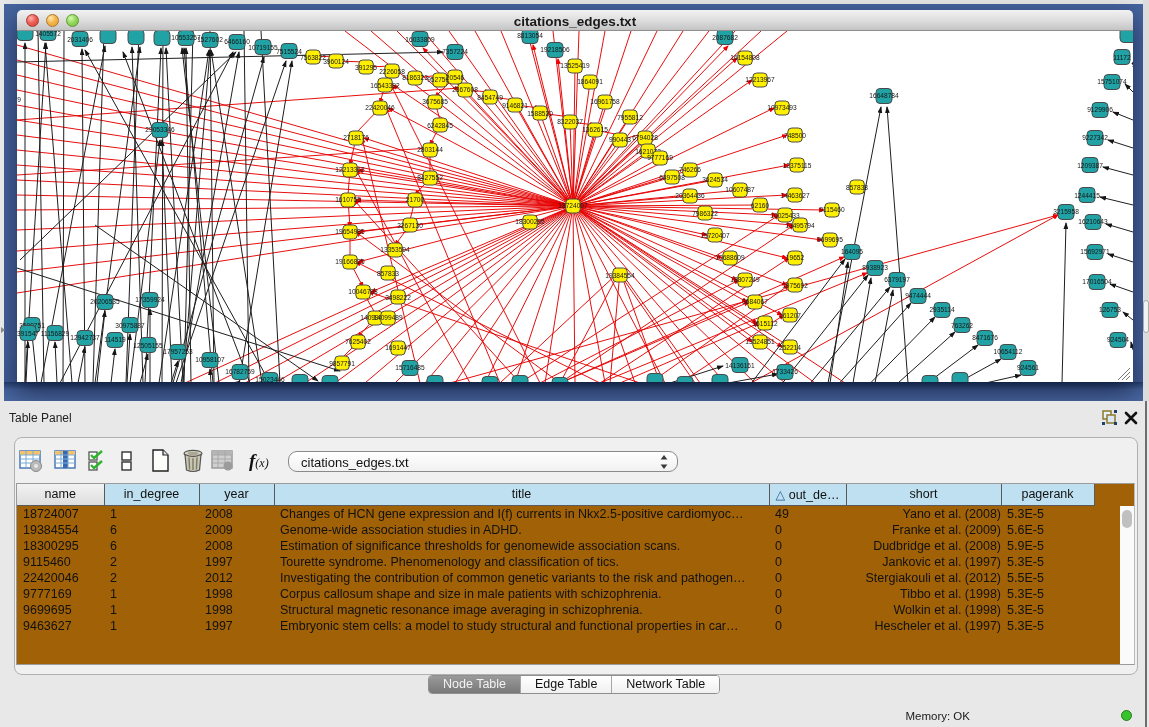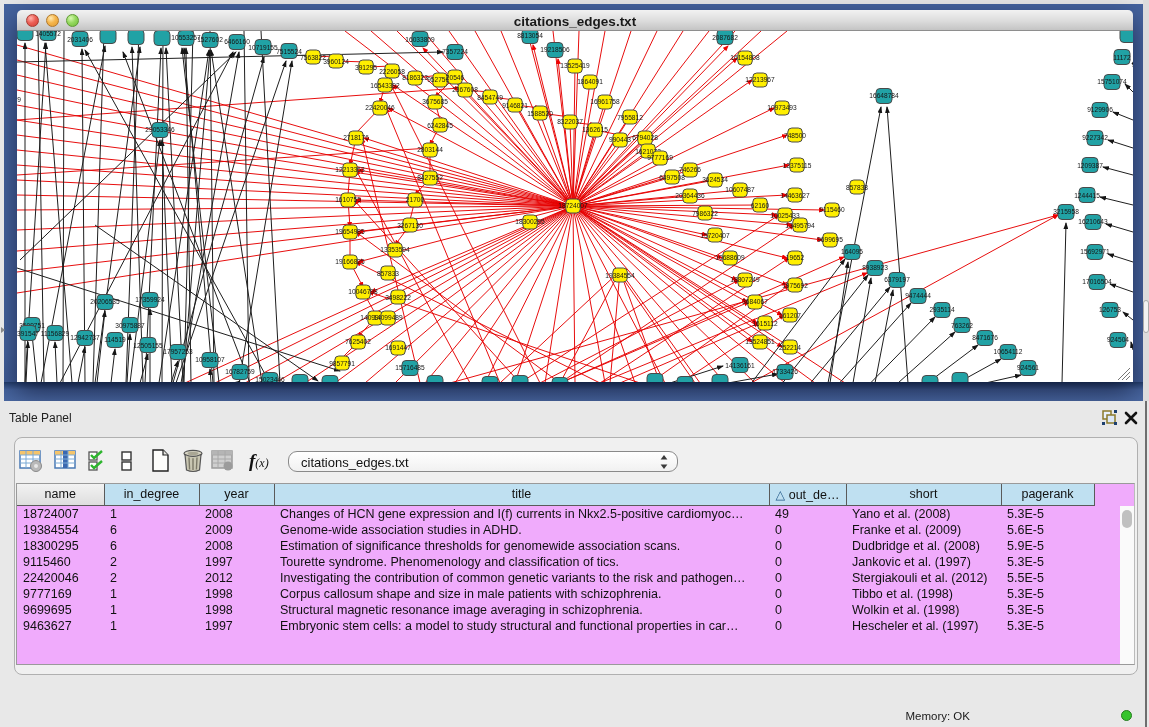--- a/index.html
+++ b/index.html
@@ -37,28 +37,28 @@
 #subpanel { position:absolute; left:14px; top:437px; width:1124px; height:238px;
   background:#f0f0f0; border:1px solid #b0b0b0; border-radius:8px; }
 #rightline { position:absolute; left:1145px; top:401px; width:2px; height:326px; background:#6e6e6e; }
 
 .ticon { position:absolute; top:449px; }
 #dropdown { position:absolute; left:288px; top:451px; width:390px; height:21px;
   background:linear-gradient(#ffffff, #f1f1f1); border:1px solid #8a8a8a; border-radius:9px; }
 #dropdown span.txt { position:absolute; left:12px; top:3px; font-size:13px; color:#111; }
 
 #dtable { position:absolute; left:16px; top:483px; width:1119px; height:182px;
-  background:#f0abfc; border:1px solid #9a9a9a; border-right:1px solid #bbb; overflow:hidden; }
+  background:#a16207; border:1px solid #9a9a9a; border-right:1px solid #bbb; overflow:hidden; }
 table.grid { border-collapse:collapse; table-layout:fixed; font-size:12.5px; color:#111; }
 table.grid th { height:21px; font-weight:normal; text-align:center;
   background:#bfe0f1; border:1px solid #5a5a5a; border-top:none; }
 table.grid th.h0 { background:linear-gradient(#f2f2f2,#dedede); border-left:none; }
 table.grid td { height:16px; line-height:16px; padding:0 0 0 6px; white-space:nowrap; overflow:hidden; }
 td.c0 { padding-left:7px; }
-td.c5 { text-align:left; padding-left:0; }
+td.c5 { text-align:right; padding-left:0; }
 #vsb { position:absolute; left:1103px; top:22px; width:14px; height:160px; background:#fafafa; }
 #vsbthumb { position:absolute; left:2px; top:4px; width:10px; height:18px;
   background:#c0c0c0; border-radius:5px; }
 
 #tabs { position:absolute; left:428px; top:675px; height:19px; display:flex;
   border:1px solid #8f8f8f; border-radius:4px; overflow:hidden; background:#fff;
   font-size:12.5px; line-height:17px; }
 #tabs .seg { padding:0 14px; text-align:center; color:#111;
   background:linear-gradient(#fff,#f0f0f0); border-left:1px solid #a5a5a5; }
 #tabs .seg.first { border-left:none; }
@@ -772,15 +772,20 @@
             <td class="c4">0</td>
             <td class="c5">Hescheler et al. (1997)</td>
             <td class="c6">5.3E-5</td>
           </tr>
     </tbody>
       </table>
     <div id="vsb">
         <div id="vsbthumb"></div>
       </div>
   </div>
+  <div id="tabs">
+    <div class="seg sel first">Node Table</div>
+    <div class="seg">Edge Table</div>
+    <div class="seg">Network Table</div>
+  </div>
   <div id="mem">Memory: OK</div>
     <div id="memdot"></div>
   <div id="rightline"></div>
 </div>
 </body></html>

